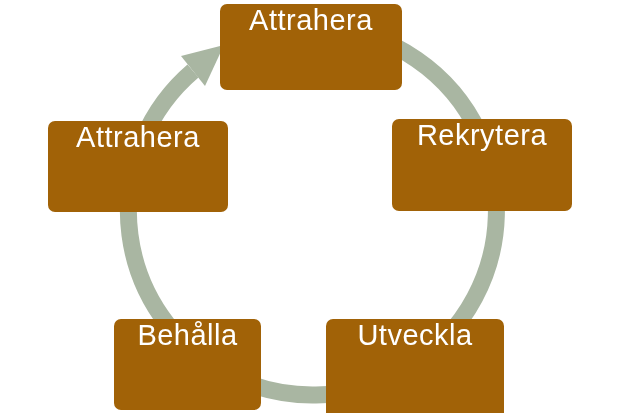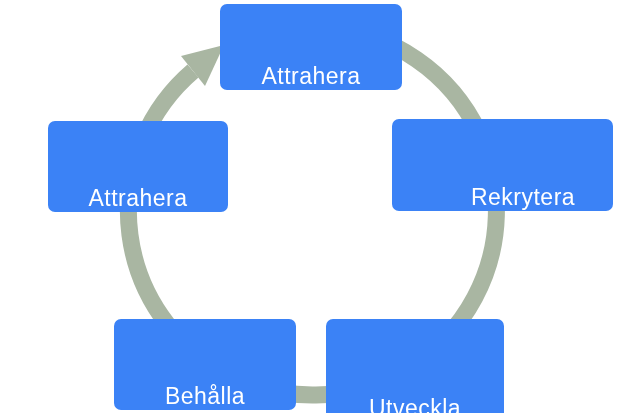--- a/index.html
+++ b/index.html
@@ -17,34 +17,34 @@
   }
   .ring-svg {
     position: absolute;
     left: 0;
     top: 0;
     z-index: 1;
   }
   .node {
     position: absolute;
     z-index: 2;
-    background: #3b82f6;
+    background: #a16207;
     border-radius: 7px;
     display: flex;
-    align-items: flex-end;
+    align-items: flex-start;
     justify-content: center;
     color: #ffffff;
-    font-size: 23px;
+    font-size: 29px;
     letter-spacing: 0.5px;
     font-weight: 400;
   }
   .node-attrahera { left: 220px; top: 4px;   width: 182px; height: 86px; }
-  .node-rekrytera { left: 392px; top: 119px; width: 180px; height: 92px; padding-left: 41px; }
+  .node-rekrytera { left: 392px; top: 119px; width: 180px; height: 92px; }
   .node-utveckla  { left: 326px; top: 319px; width: 178px; height: 103px; }
-  .node-behalla   { left: 114px; top: 319px; width: 182px; height: 91px; }
+  .node-behalla   { left: 114px; top: 319px; width: 147px; height: 91px; }
   .node-avveckla  { left: 48px;  top: 121px; width: 180px; height: 91px; }
 </style>
 </head>
 <body>
 
 <div class="canvas">
 
   <svg class="ring-svg" width="619" height="413" viewBox="0 0 619 413">
     <path d="M 242 41 A 184 184 0 1 1 193 71" fill="none" stroke="#a9b6a2" stroke-width="17"></path>
     <polygon points="224,45 205,86 181,56" fill="#a9b6a2"></polygon>

